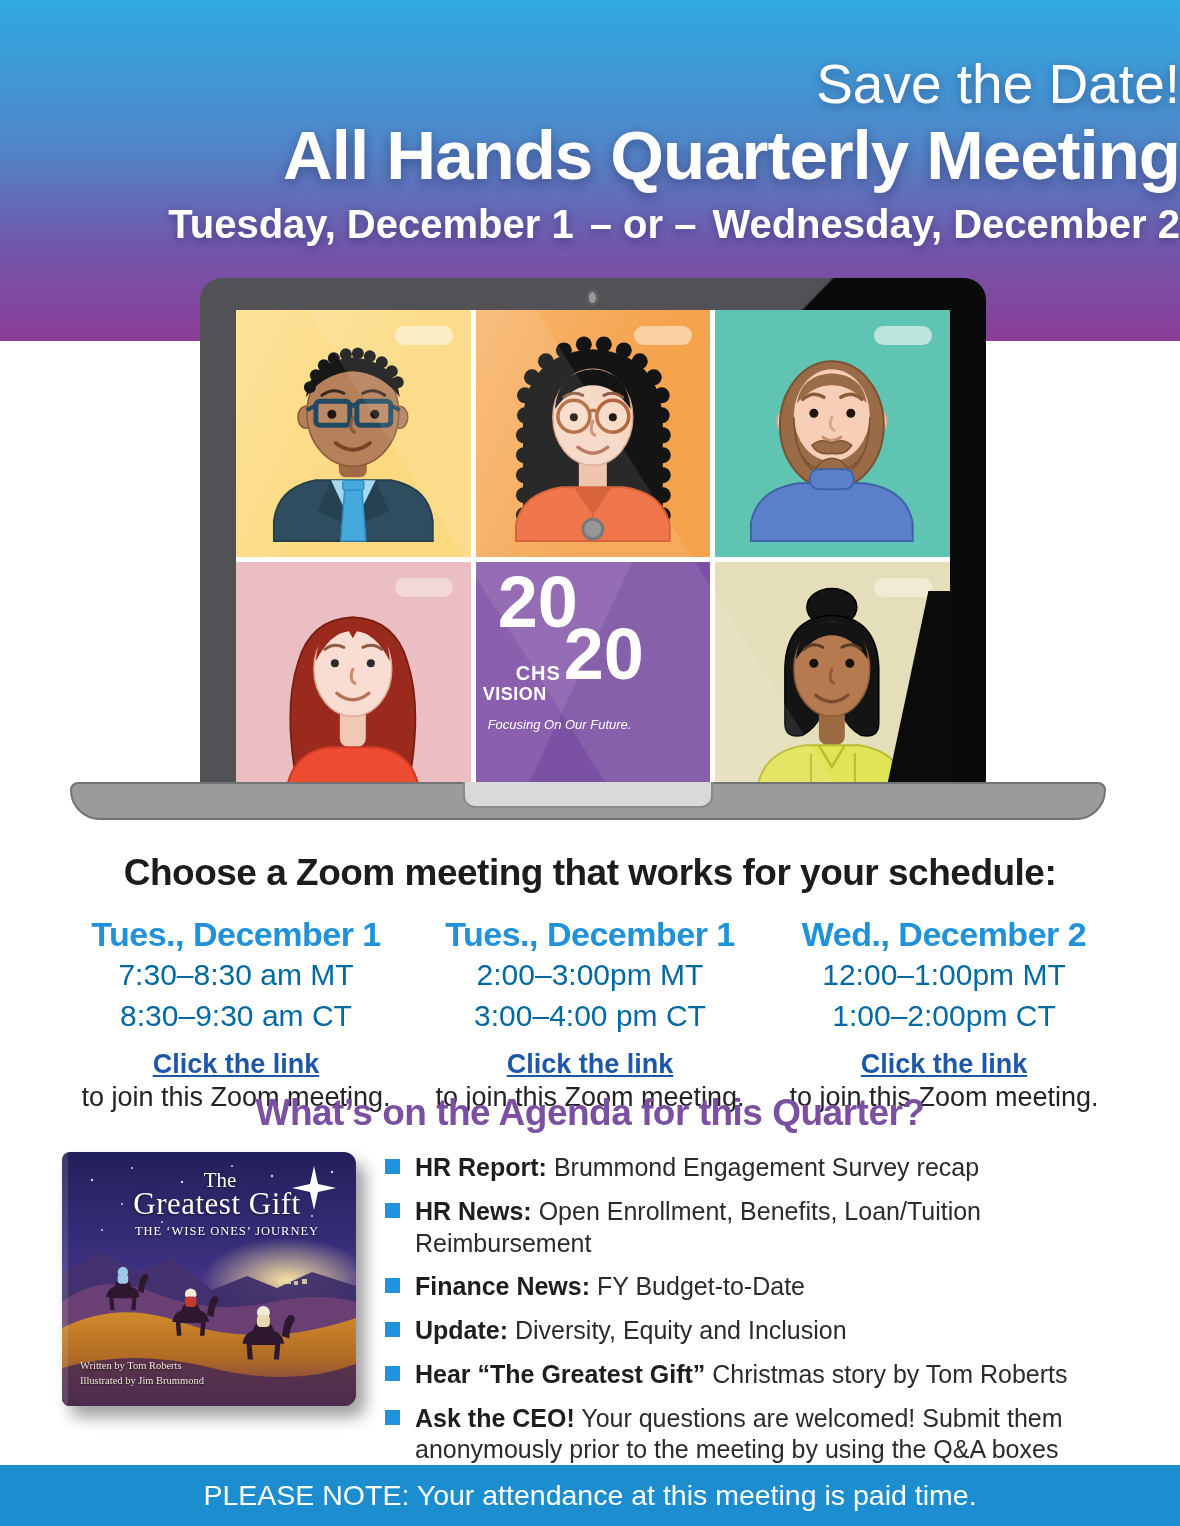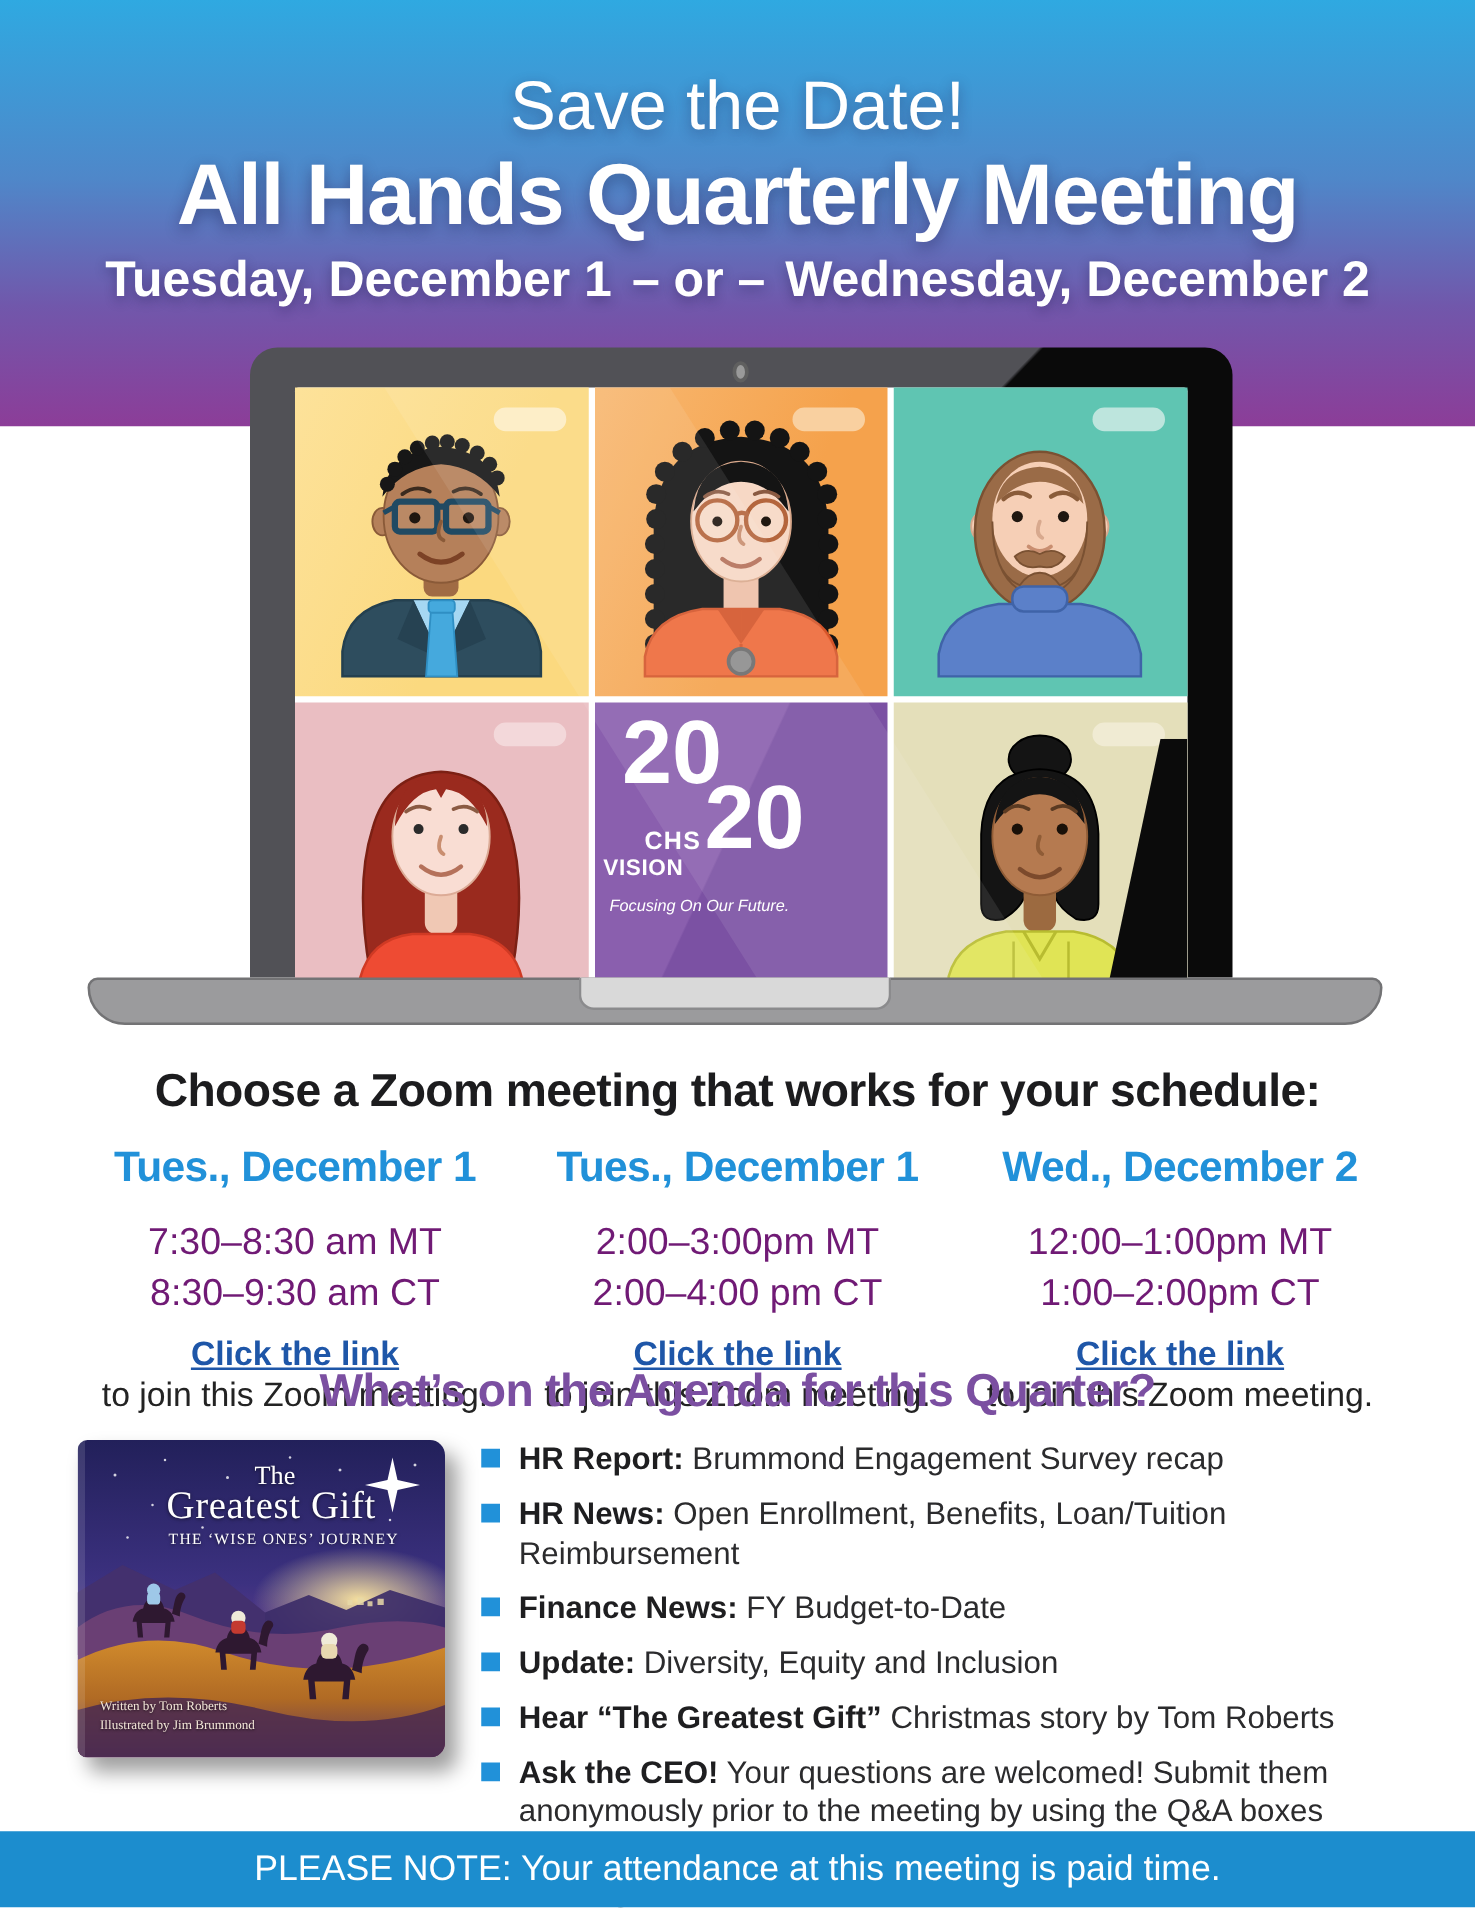--- a/index.html
+++ b/index.html
@@ -4,21 +4,21 @@
 <style>
   html,body{margin:0;padding:0;}
   body{
     width:1180px;height:1526px;position:relative;background:#ffffff;
     font-family:"Liberation Sans",sans-serif;overflow:hidden;color:#221f20;
   }
   
   .banner{
     position:absolute;left:0;top:0;width:1180px;height:341px;
     background:linear-gradient(180deg,#2fa9e1 0%,#4f87c9 42%,#7157ab 72%,#8c3d98 100%);
-    text-align:center;color:#fff;
+    text-align:right;color:#fff;
   }
   .banner-eyebrow{
     position:absolute;top:52px;left:0;width:100%;
     font-size:55px;font-weight:400;letter-spacing:0;
     text-shadow:0 3px 10px rgba(30,20,70,.35);
   }
   .banner-title{
     position:absolute;top:116px;left:0;width:100%;
     font-size:69px;font-weight:800;letter-spacing:-1px;
     text-shadow:0 4px 12px rgba(30,20,70,.4);
@@ -89,21 +89,21 @@
   .schedule-heading{
     position:absolute;top:852px;left:0;width:100%;text-align:center;
     font-size:37px;font-weight:800;color:#1c1c1e;letter-spacing:-.5px;
   }
   .schedule-cols{
     position:absolute;top:915px;left:40px;width:1100px;
     display:flex;justify-content:center;
   }
   .sched-col{width:354px;text-align:center;}
   .sched-day{font-size:34px;font-weight:800;color:#2191d9;letter-spacing:-.5px;}
-  .sched-time{font-size:30px;color:#701a75;margin-top:19px;line-height:1.38;}
+  .sched-time{font-size:30px;color:#0369a1;margin-top:0;line-height:1.38;}
   .sched-link{
     display:inline-block;margin-top:12px;font-size:27px;font-weight:800;color:#1e56a8;
     text-decoration:underline;cursor:pointer;
   }
   .sched-join{font-size:27px;color:#232323;margin-top:2px;}
   
   .agenda-heading{
     position:absolute;top:1092px;left:0;width:100%;text-align:center;
     font-size:37px;font-weight:800;color:#7b4fa1;letter-spacing:-.5px;
   }
@@ -326,21 +326,21 @@
       <div>7:30–8:30 am MT</div>
       <div>8:30–9:30 am CT</div>
     </div>
     <a class="sched-link">Click the link</a>
     <div class="sched-join">to join this Zoom meeting.</div>
   </div>
   <div class="sched-col">
     <div class="sched-day">Tues., December 1</div>
     <div class="sched-time">
       <div>2:00–3:00pm MT</div>
-      <div>2:00–4:00 pm CT</div>
+      <div>3:00–4:00 pm CT</div>
     </div>
     <a class="sched-link">Click the link</a>
     <div class="sched-join">to join this Zoom meeting.</div>
   </div>
   <div class="sched-col">
     <div class="sched-day">Wed., December 2</div>
     <div class="sched-time">
       <div>12:00–1:00pm MT</div>
       <div>1:00–2:00pm CT</div>
     </div>

